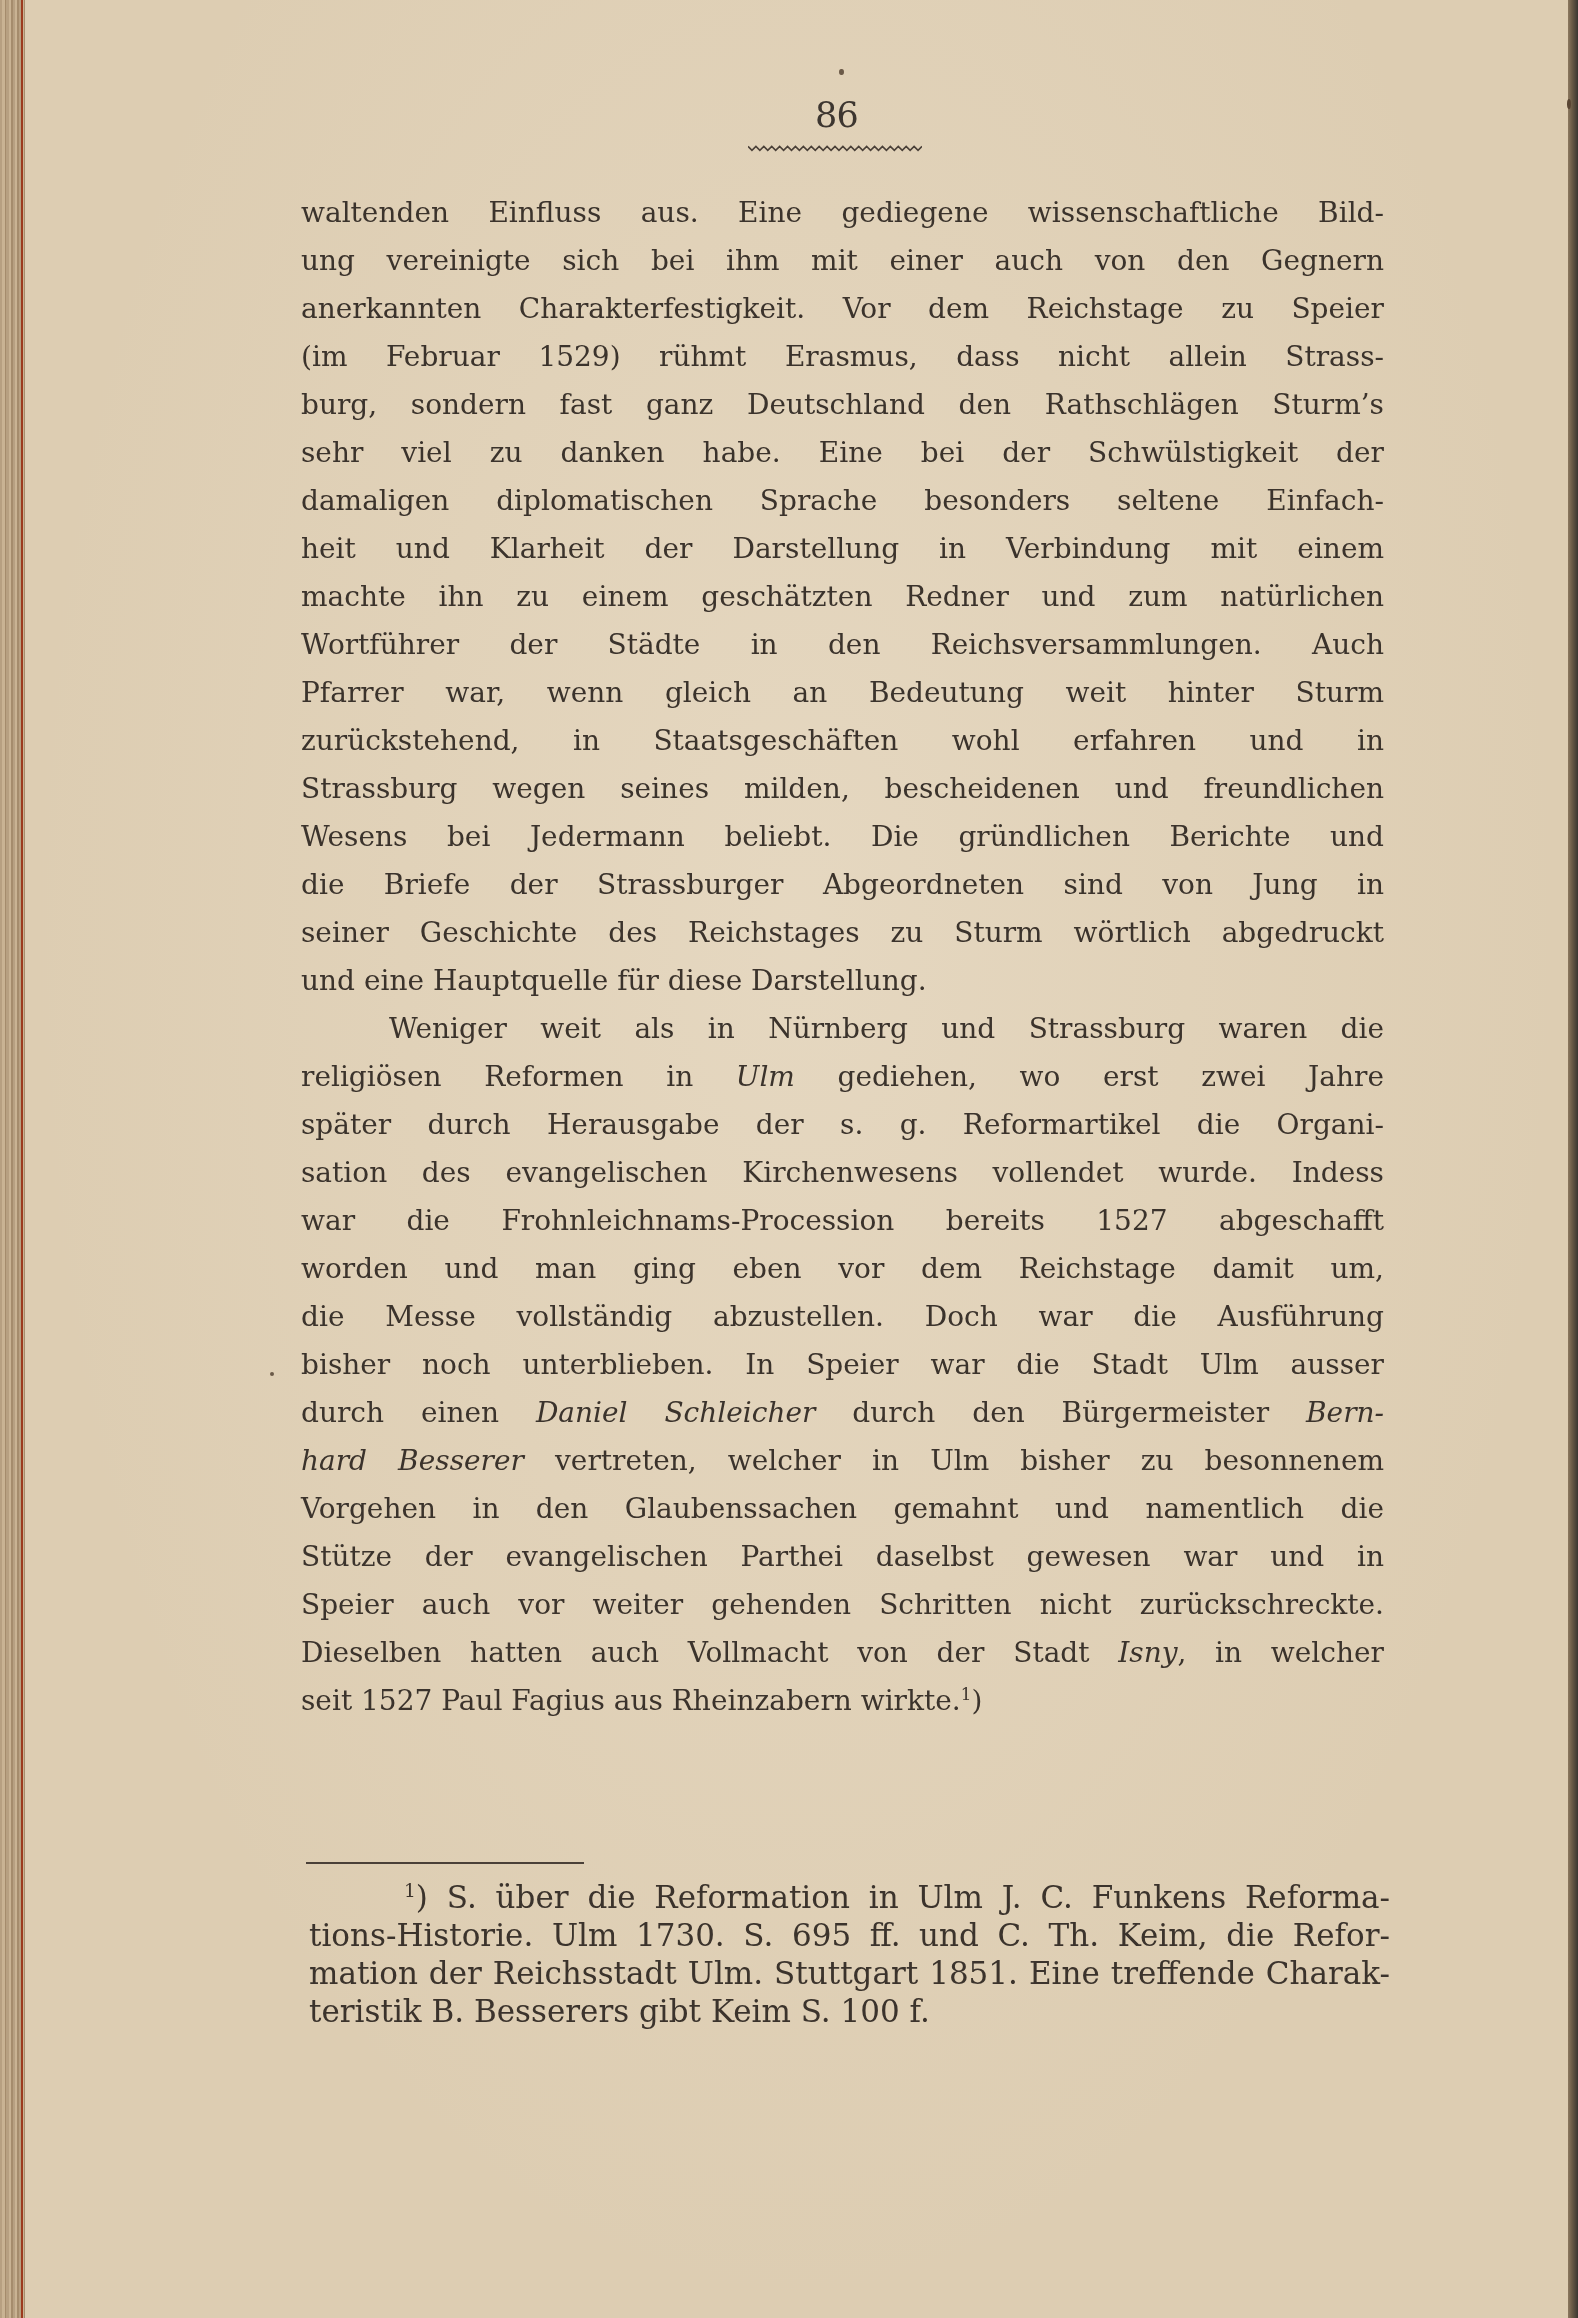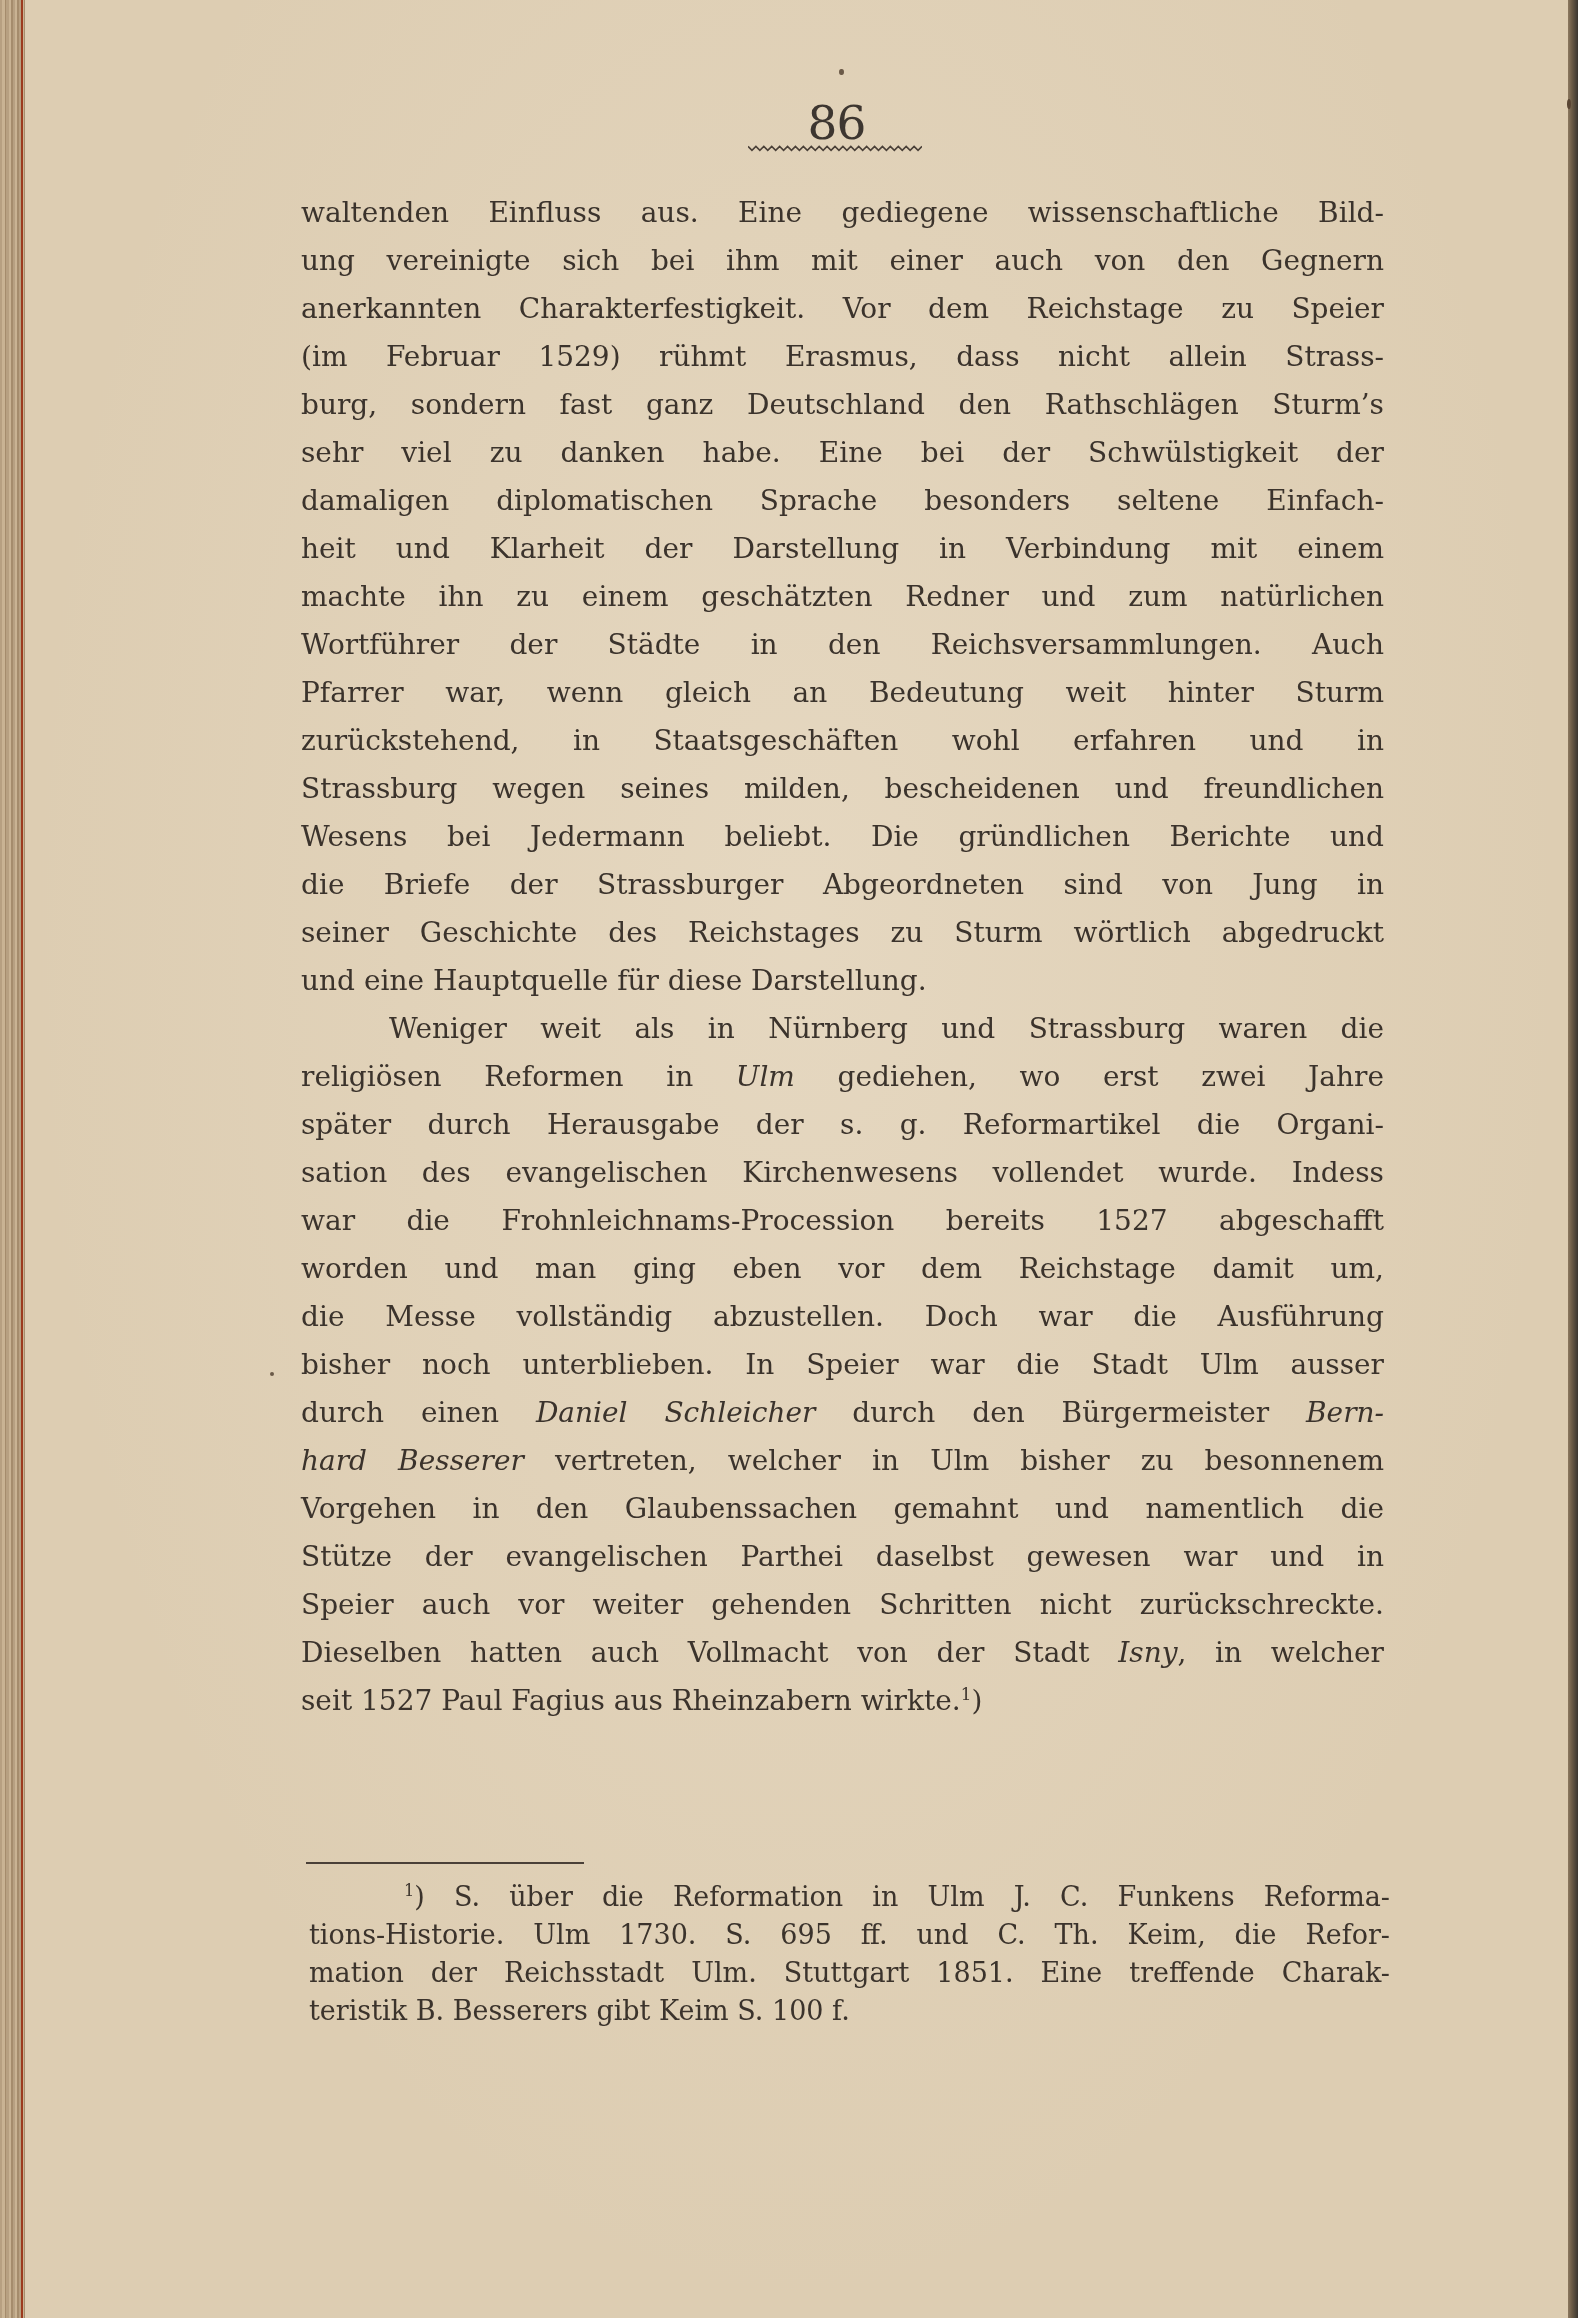--- a/index.html
+++ b/index.html
@@ -20,40 +20,40 @@
   }
   .page-edge-left {
     position: absolute; left: 0; top: 0; width: 24.5px; height: 2319px;
     background: repeating-linear-gradient(90deg, #b7a081 0 2.4px, #c9b393 2.4px 4.7px, #a58c6c 4.7px 6.3px);
   }
   .spine-line {
     position: absolute; left: 21px; top: 0; width: 2.4px; height: 2319px; background: #9c3a1d;
   }
   .page-number {
     position: absolute; left: 789px; top: 95px; width: 95px; text-align: center;
-    font-size: 47px; color: #3d3630; letter-spacing: -0.8px;
+    font-size: 35px; color: #3d3630; letter-spacing: -0.8px;
   }
   .page-ornament {
     position: absolute; left: 748px; top: 144px; width: 174px; height: 8px;
   }
   .body-text {
     position: absolute; left: 301px; top: 189px; width: 1083px;
     color: #3b332c; font-size: 28px; line-height: 48px;
     text-align: justify; text-align-last: justify;
   }
   .line { display: block; white-space: nowrap; text-align: justify; text-align-last: justify; }
   .line.last { text-align-last: left; }
   .indent { padding-left: 88px; }
   .body-text em { font-style: italic; }
   .fn-rule {
     position: absolute; left: 306px; top: 1862px; width: 278px; height: 1.6px; background: #4a4038;
   }
   .footnote {
     position: absolute; left: 309px; top: 1878px; width: 1081px;
-    color: #3b332c; font-size: 27px; line-height: 38px;
+    color: #3b332c; font-size: 31px; line-height: 38px;
   }
   .fn-line { display: block; white-space: nowrap; text-align: justify; text-align-last: justify; }
   .fn-line.last { text-align-last: left; }
   .fn-indent { padding-left: 95px; }
   sup { font-size: 60%; vertical-align: 0.6em; line-height: 0; }
   .speck { position: absolute; border-radius: 50%; background: #6b5a48; }
 </style>
 </head>
 <body>
 

